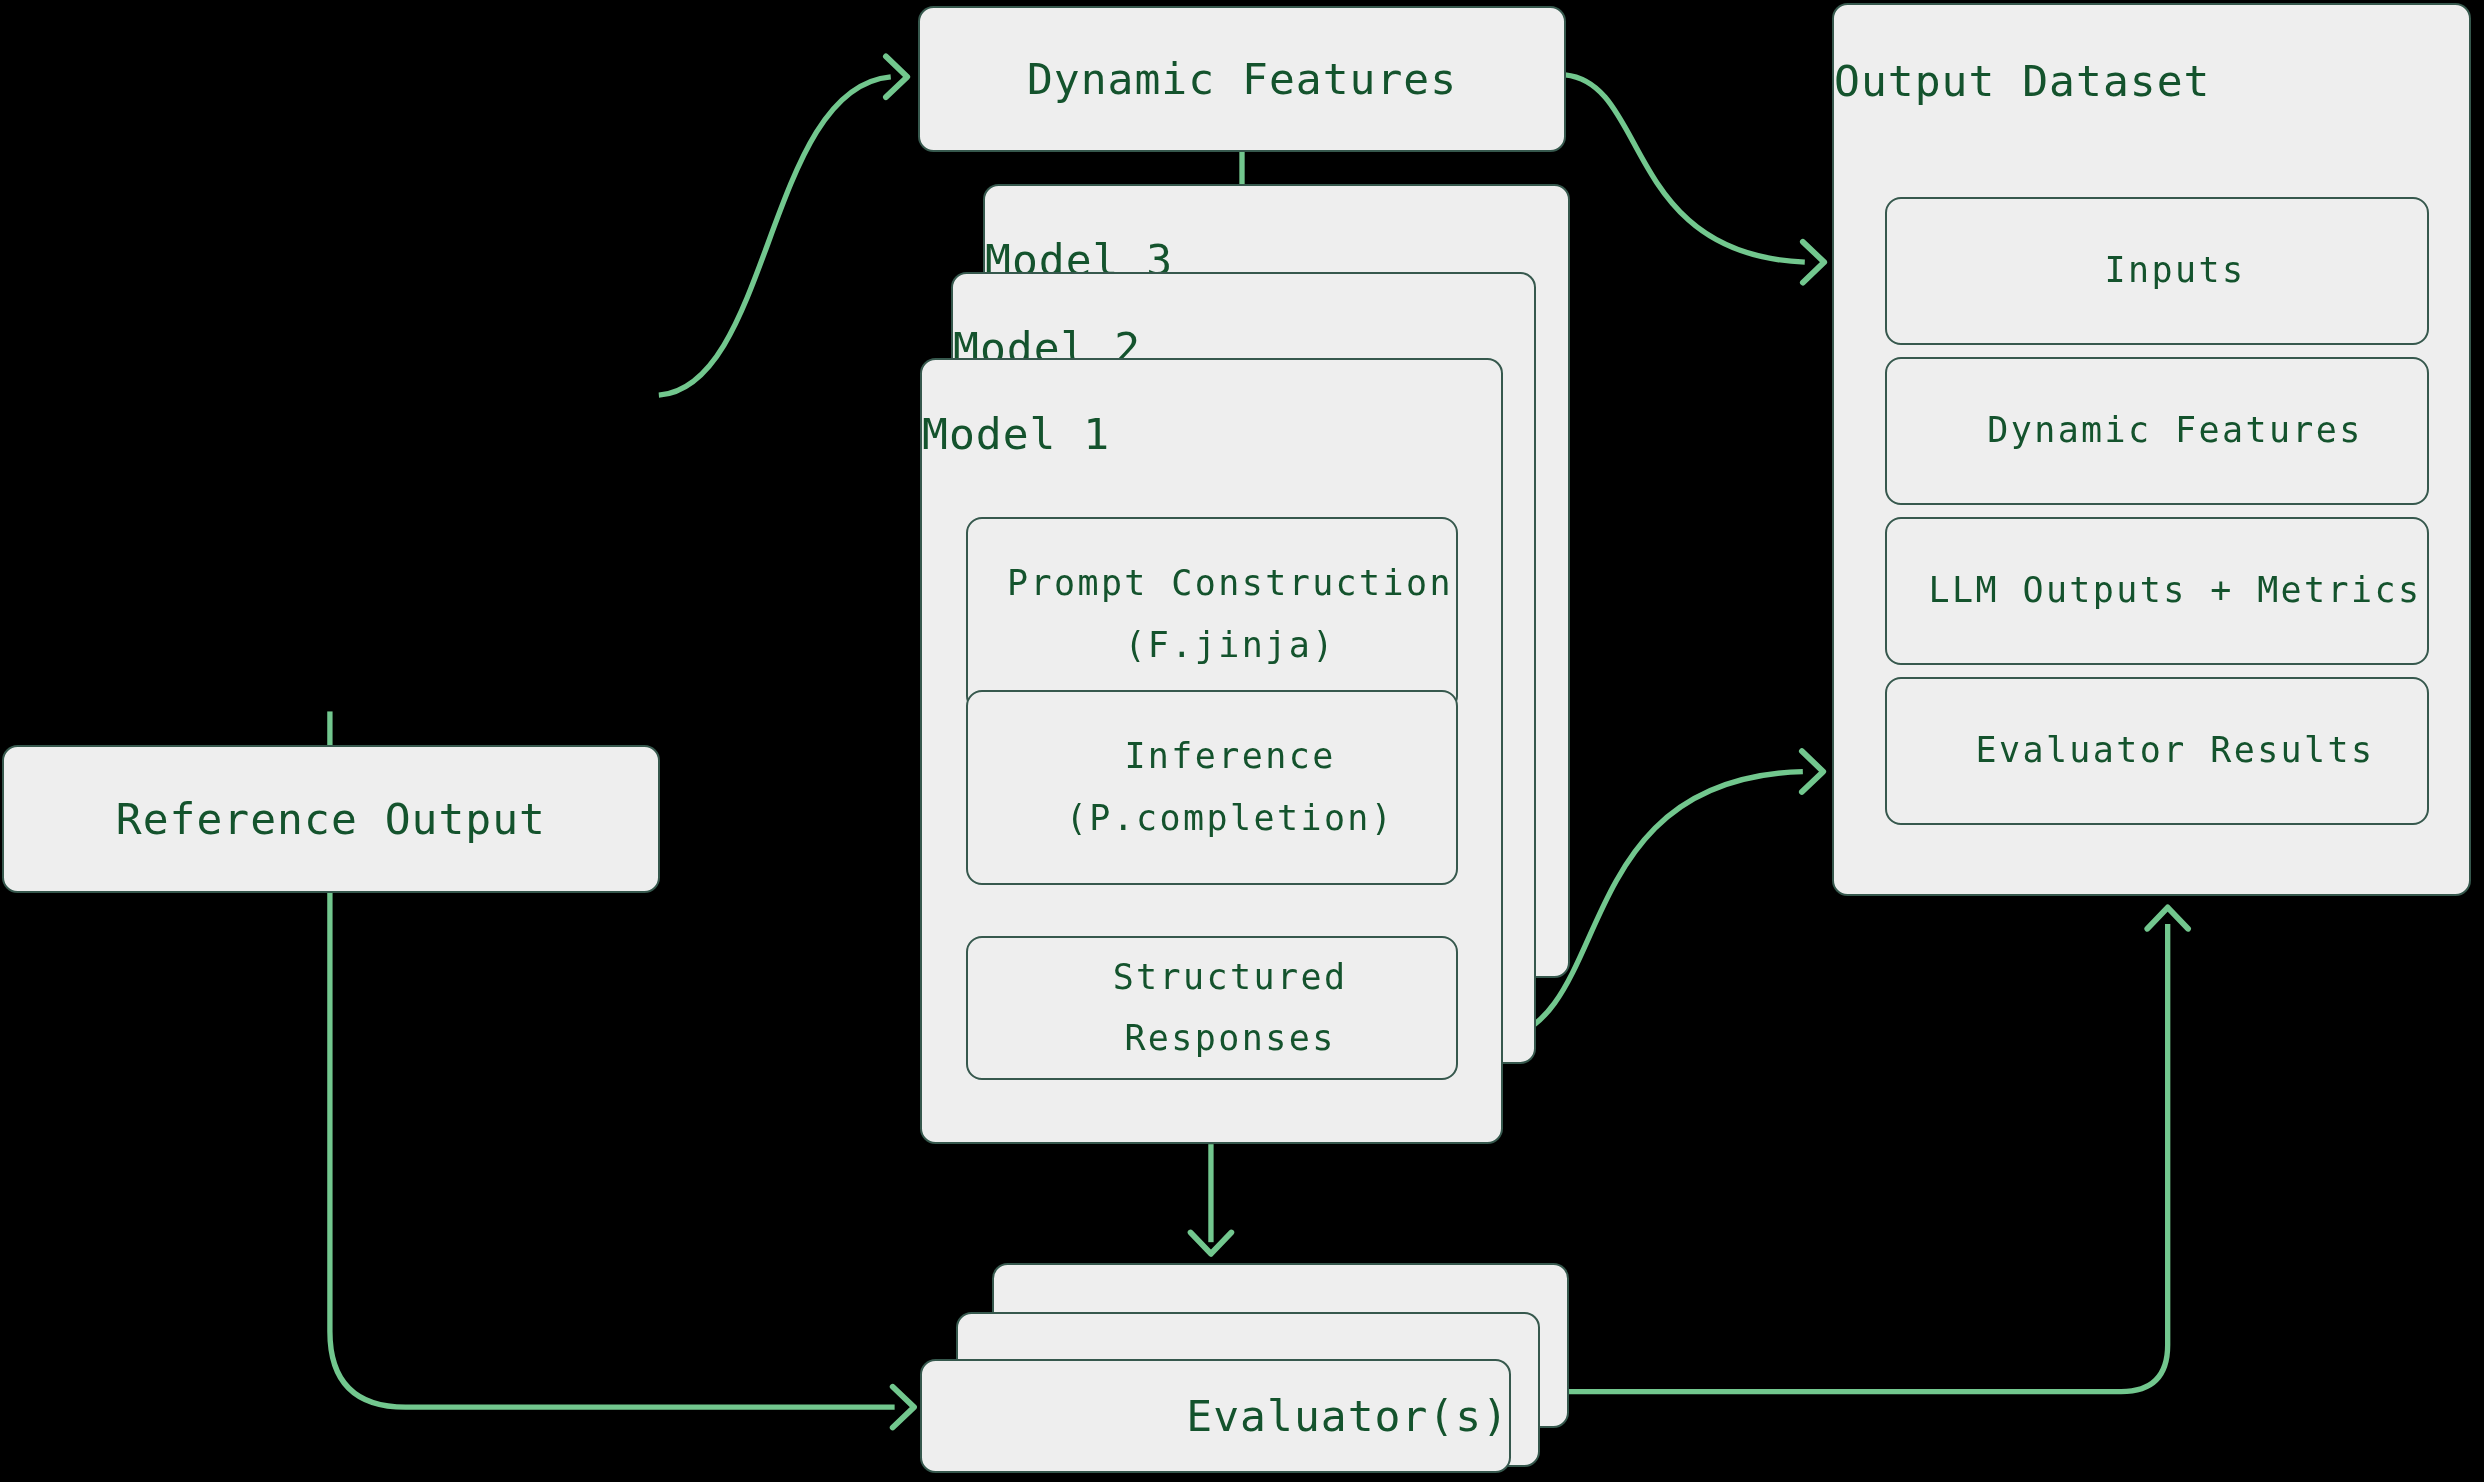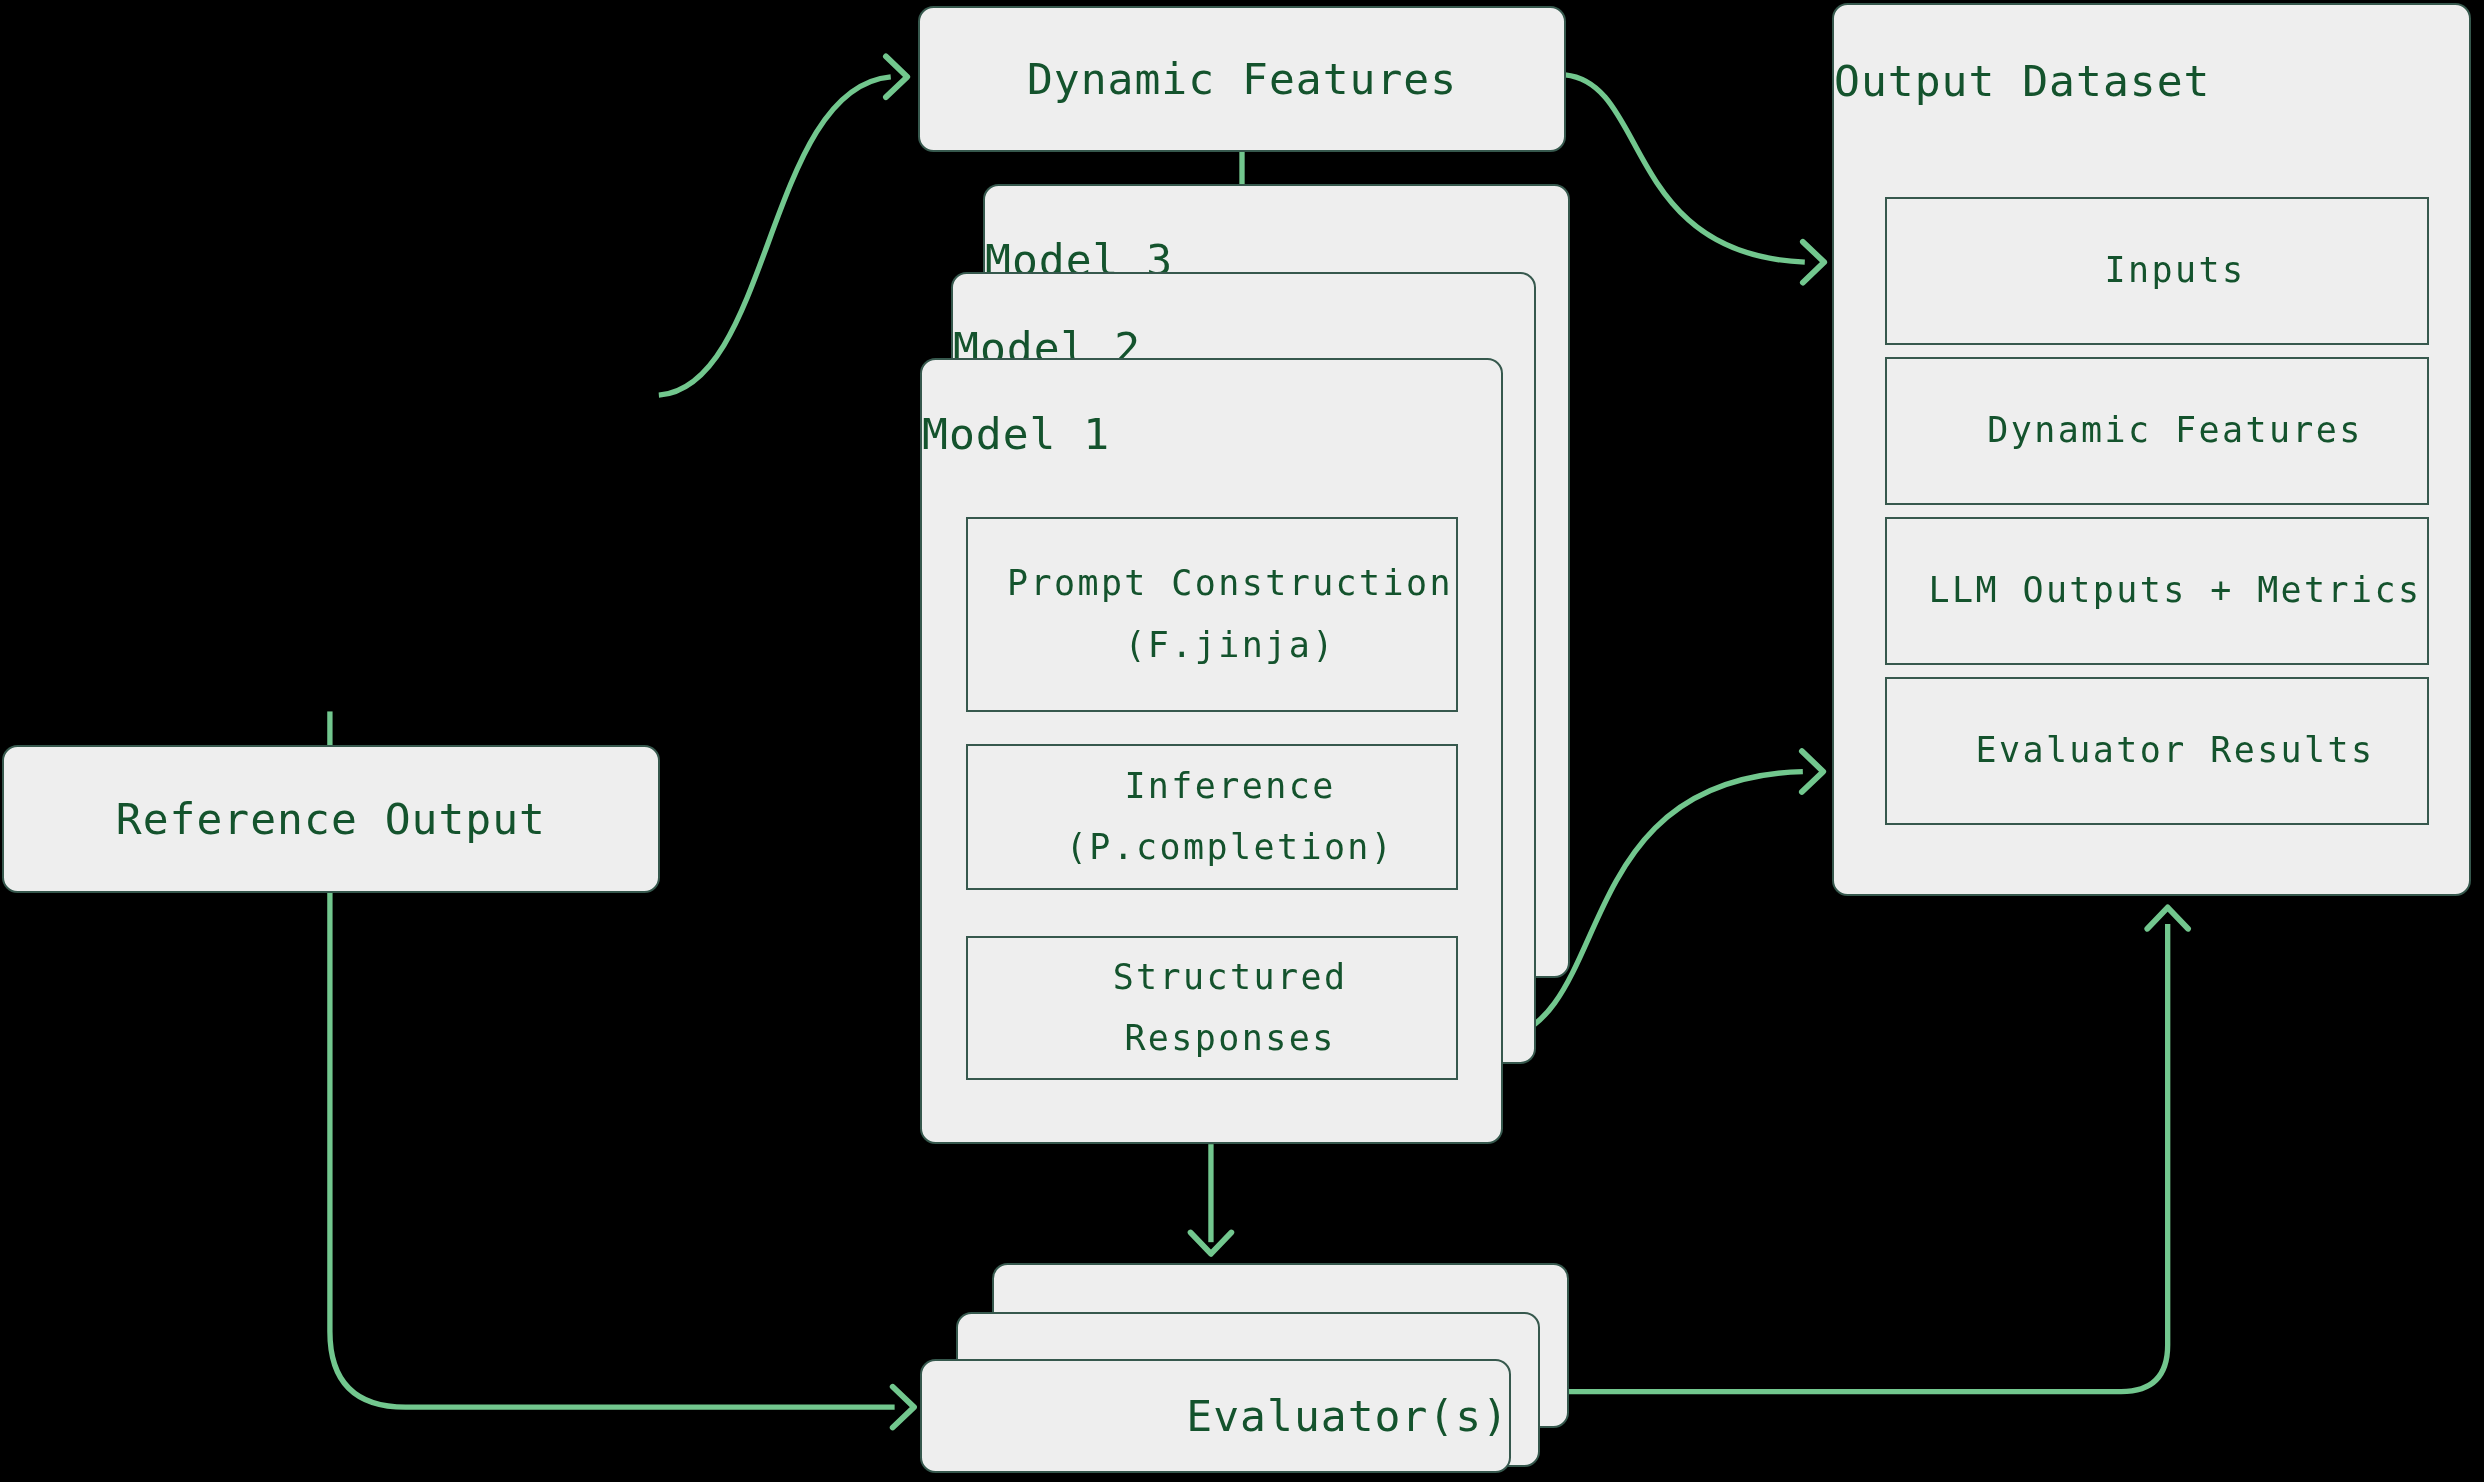--- a/index.html
+++ b/index.html
@@ -19,21 +19,21 @@
   .box {
     position: absolute;
     background: #eeeeee;
     border: 2.9px solid #36584d;
     border-radius: 15.5px;
     box-sizing: border-box;
     z-index: 2;
     color: #14532d;
   }
   .box--inner {
-    border-radius: 0;
+    border-radius: 16px;
     z-index: 3;
     padding-left: 36px;
   }
   .flex-center {
     display: flex;
     align-items: center;
     justify-content: center;
     flex-direction: column;
     text-align: center;
   }
@@ -57,21 +57,21 @@
     white-space: nowrap;
   }
   
   .input-dataset      { left: 4.9px;    top: 3.9px;    width: 655px; height: 709px; }
   .reference-output   { left: 1.9px;    top: 745px;  width: 658px; height: 148px; }
   .dynamic-features   { left: 918px;  top: 5.8px;    width: 648px; height: 146px; }
   .model3             { left: 983px; top: 184px;  width: 587px; height: 794px; z-index: 2; }
   .model2             { left: 951px;  top: 272px;  width: 585px; height: 792px; z-index: 3; }
   .model1             { left: 920px;  top: 358px;  width: 583px; height: 786px; z-index: 4; }
   .step-prompt        { left: 966px;  top: 517px;  width: 492px; height: 195px; z-index: 5; }
-  .step-inference     { left: 966px;  top: 744px;  width: 492px; height: 146px; z-index: 5; }
+  .step-inference     { left: 966px;  top: 690px;  width: 492px; height: 195px; z-index: 5; }
   .step-structured    { left: 966px;  top: 936px;  width: 492px; height: 144px; z-index: 5; align-items: center; }
   .output-dataset     { left: 1832px; top: 2.9px;    width: 639px; height: 893px; }
   .out-row            { left: 1885px; width: 544px; height: 148px; }
   .out-row-0          { top: 197px; }
   .out-row-1          { top: 357px; }
   .out-row-2          { top: 517px; }
   .out-row-3          { top: 677px; }
   .evaluator-back     { left: 992px; top: 1263px; width: 577px; height: 165px; z-index: 2; }
   .evaluator-middle   { left: 956px;  top: 1312px; width: 584px; height: 155px; z-index: 3; }
   .evaluator-front    { left: 920px;  top: 1359px; width: 591px; height: 114px; z-index: 4; align-items: flex-end; }

